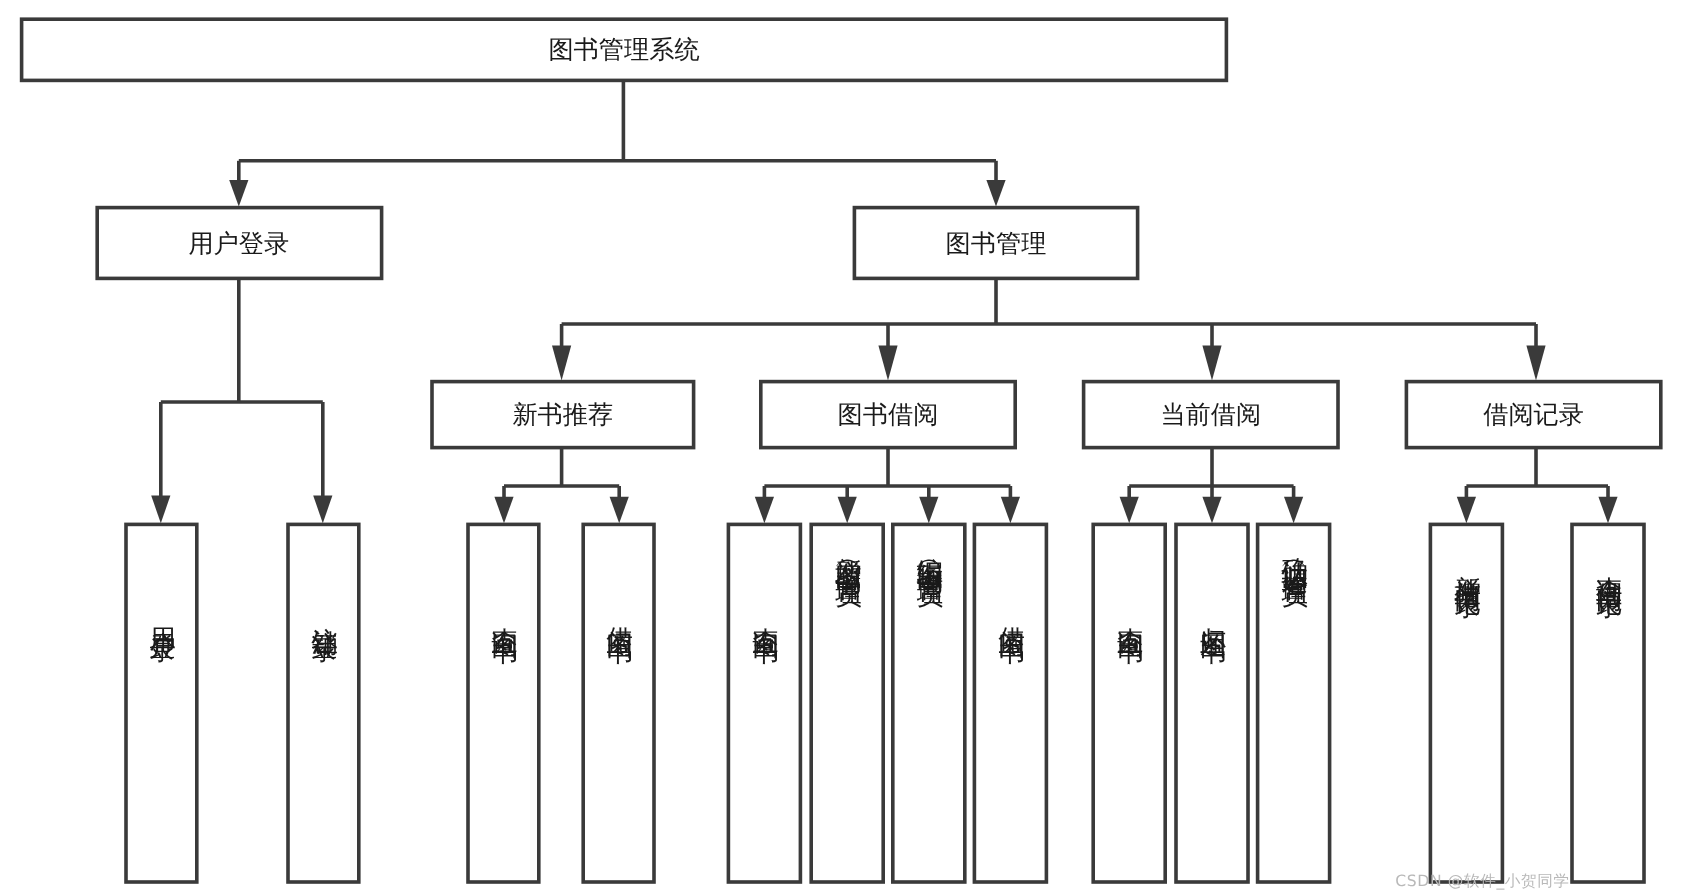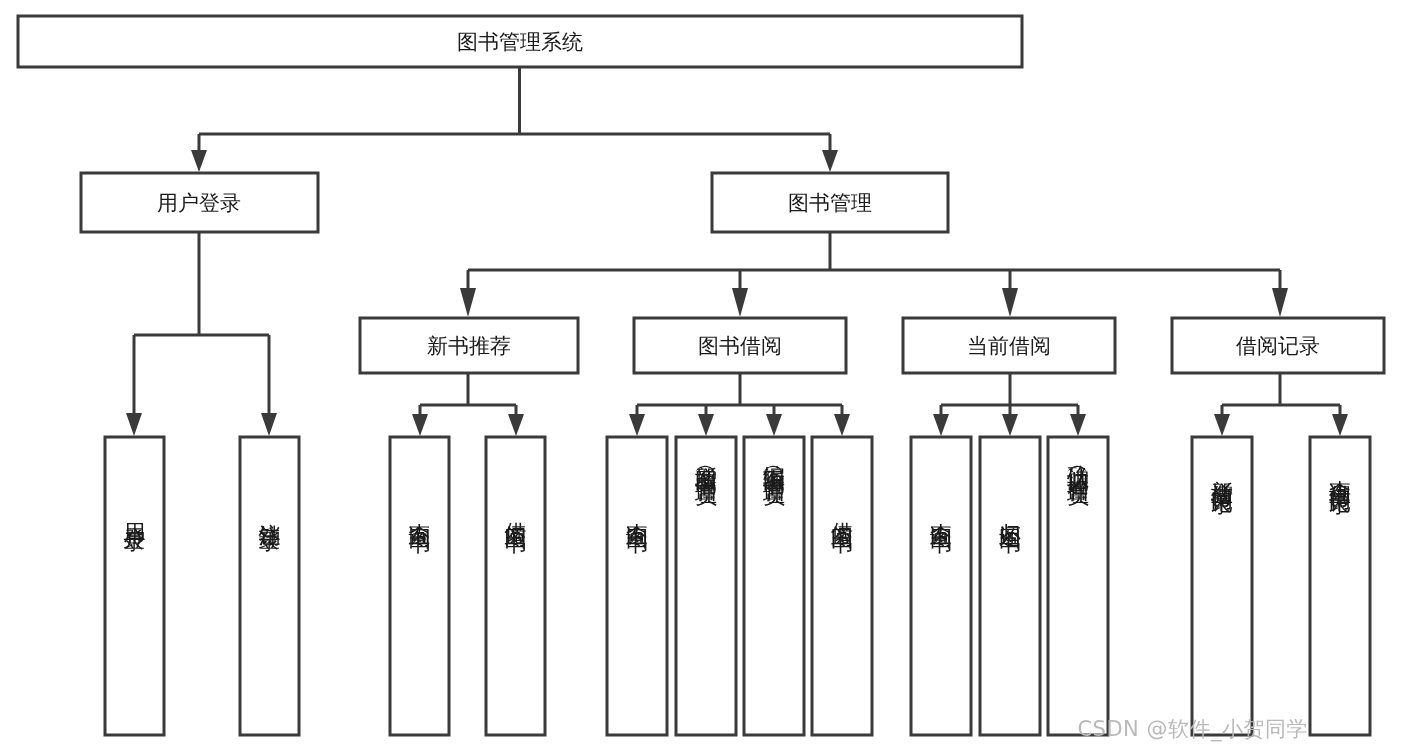--- a/index.html
+++ b/index.html
@@ -71,21 +71,21 @@
     line-height: 1.0;
     letter-spacing: 3px;
     color: #1a1a1a;
     white-space: nowrap;
   }
   #watermark {
     position: absolute;
     right: 8px;
     bottom: 4px;
     font-family: "DejaVu Sans", "Liberation Sans", sans-serif;
-    font-size: 21px;
+    font-size: 13px;
     color: #b9b9b9;
     letter-spacing: 0.5px;
     user-select: none;
   }
 </style>
 </head>
 <body>
 
 <div id="diagram-root">
 

